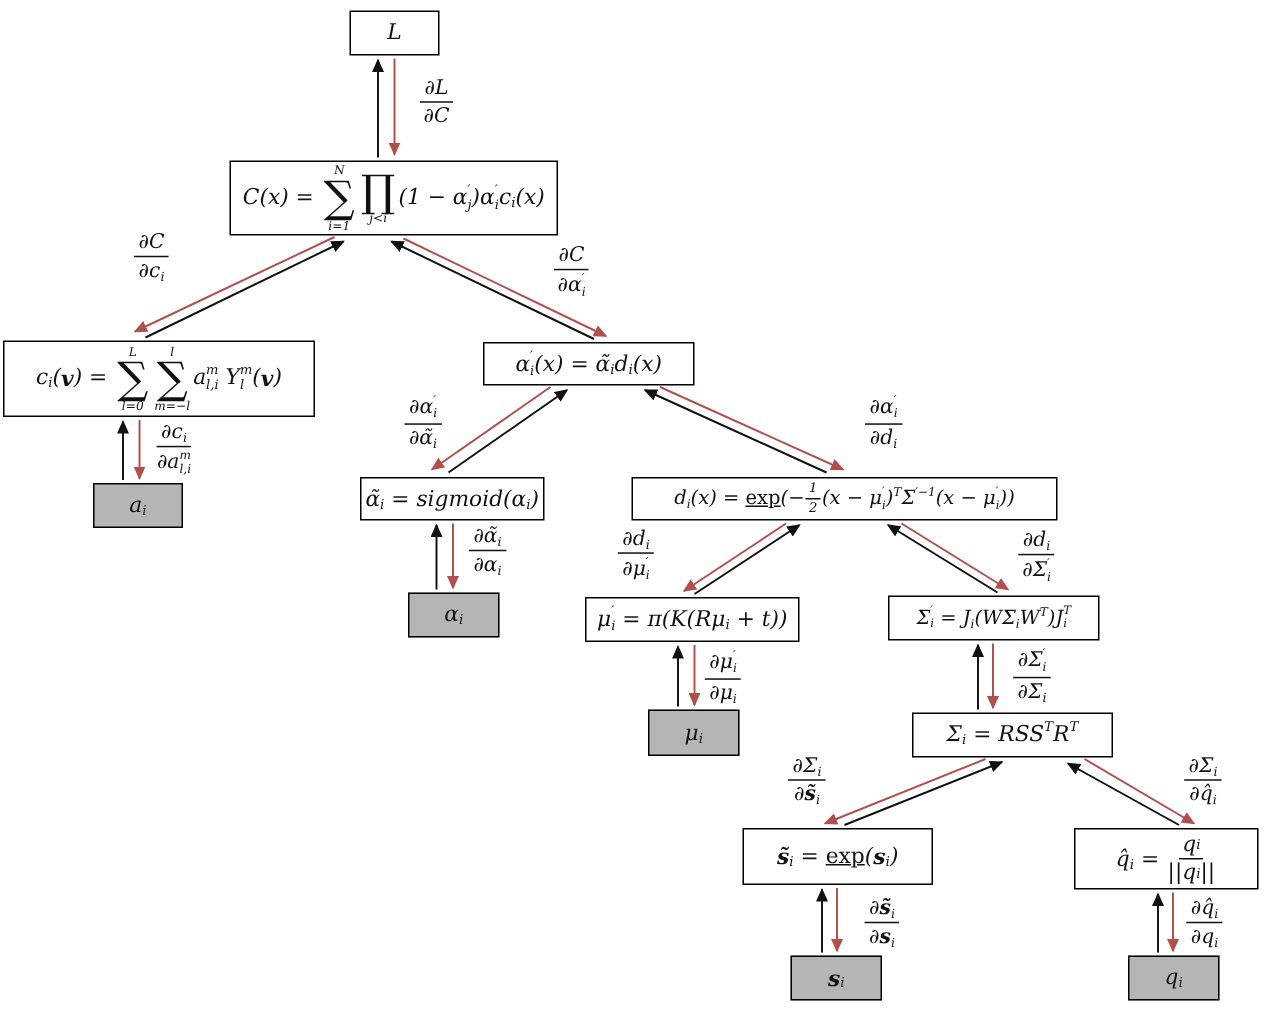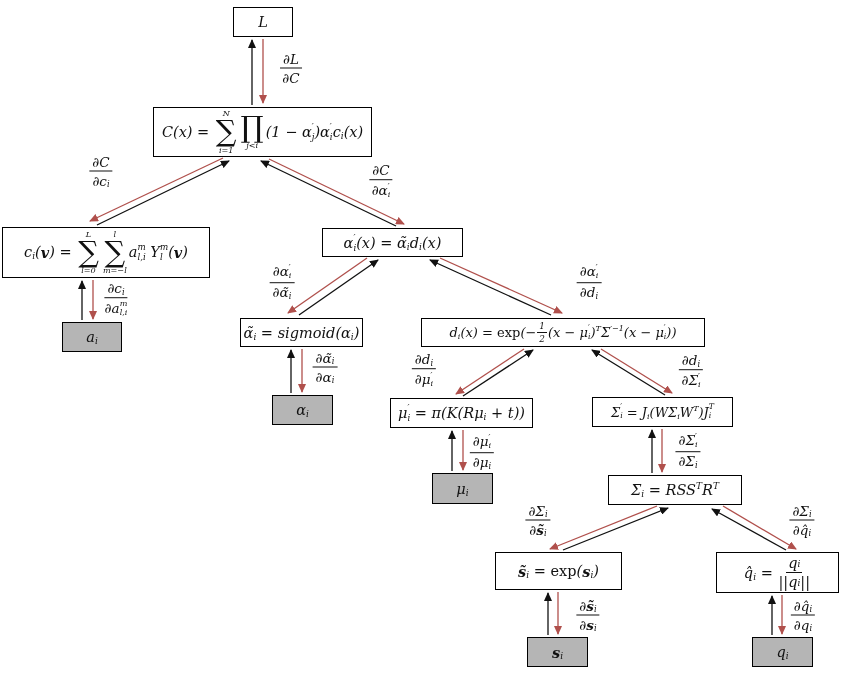--- a/index.html
+++ b/index.html
@@ -6,21 +6,21 @@
   .stage{position:relative;width:843px;height:675px;background:#ffffff;
          font-family:"DejaVu Serif",serif;overflow:hidden;}
   svg.wires{position:absolute;left:0;top:0;z-index:1;}
   .node{position:absolute;background:#ffffff;border:1.2px solid #000;
         display:flex;align-items:center;justify-content:center;
         box-sizing:border-box;z-index:2;font-size:14.5px;color:#111;}
   .node.f-small{font-size:13px;}
   .node.leaf{background:#b5b5b5;}
   .math{display:flex;align-items:center;justify-content:center;
         white-space:pre;font-style:italic;color:#111;}
-  .math .rm{font-style:normal;}
+  .math .rm{font-style:normal;text-decoration:underline;}
   .math .bold{font-weight:bold;}
   .math .sup{font-size:62%;transform:translateY(-0.5em);}
   .math .sub{font-size:62%;transform:translateY(0.45em);}
   .math .ss{display:inline-flex;flex-direction:column;align-items:flex-start;
             font-size:60%;line-height:1.15;text-align:left;}
   .math .big{display:inline-flex;flex-direction:column;align-items:center;
              line-height:1;margin:0 2px;}
   .math .big .op{font-size:200%;line-height:0.95;font-style:normal;}
   .math .big .lim{font-size:56%;line-height:1.1;}
   .math .ifrac{display:inline-flex;flex-direction:column;align-items:center;

